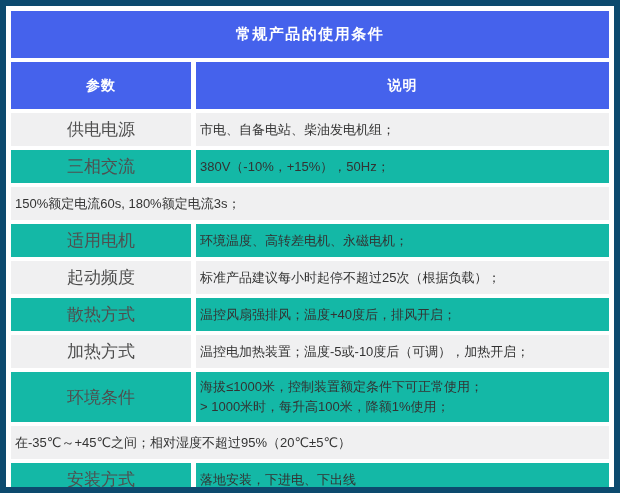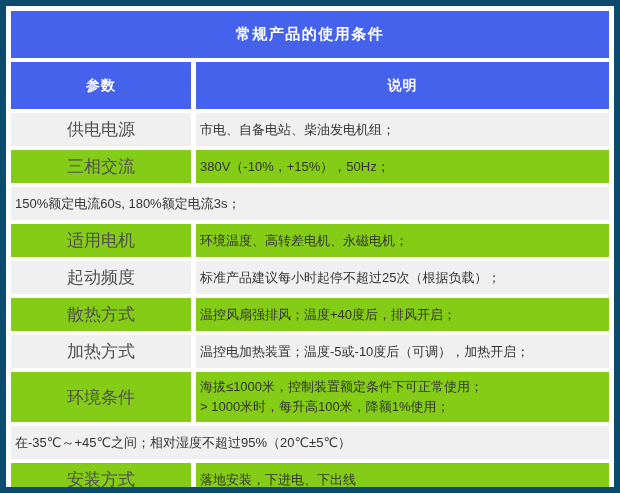--- a/index.html
+++ b/index.html
@@ -48,21 +48,21 @@
   .hcell.c1 { width: 180px; flex: none; }
   .hcell.c2 { flex: 1; }
   .row {
     display: flex;
     gap: 5px;
     min-height: 33px;
     margin-bottom: 4px;
   }
   .row:last-child { margin-bottom: 12px; }
   .row.odd  .cell { background: #f0f0f1; }
-  .row.even .cell { background: #84cc16; }
+  .row.even .cell { background: #14b8a6; }
   .cell {
     display: flex;
     flex-direction: column;
     justify-content: center;
   }
   .cell.c1 {
     width: 180px;
     flex: none;
     align-items: center;
     color: #4f4f4f;

